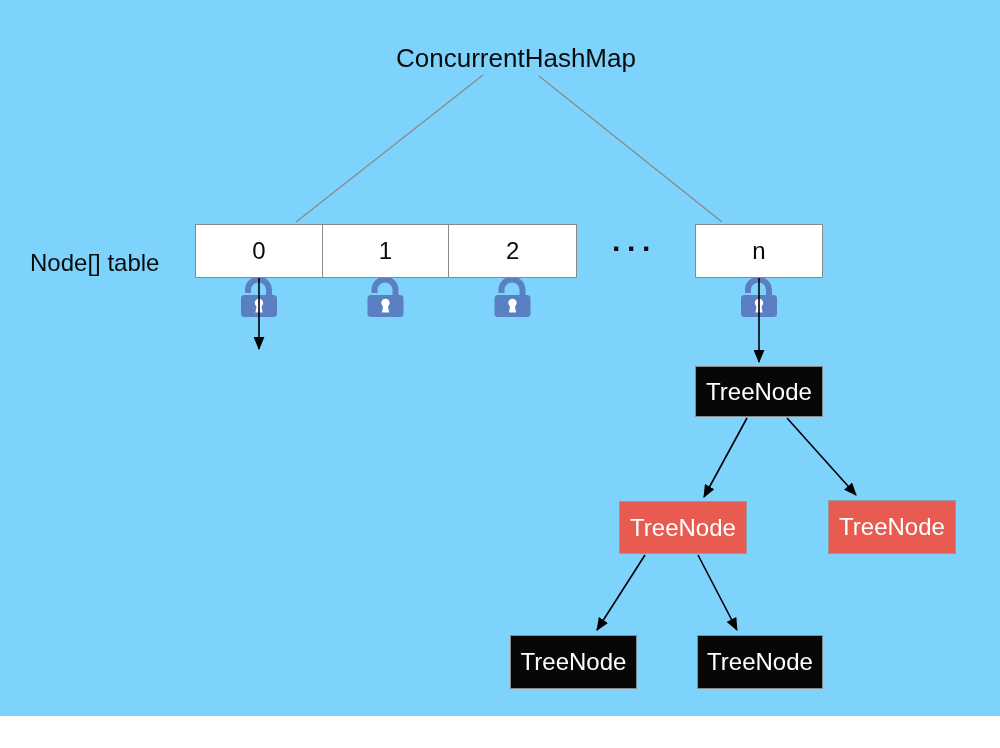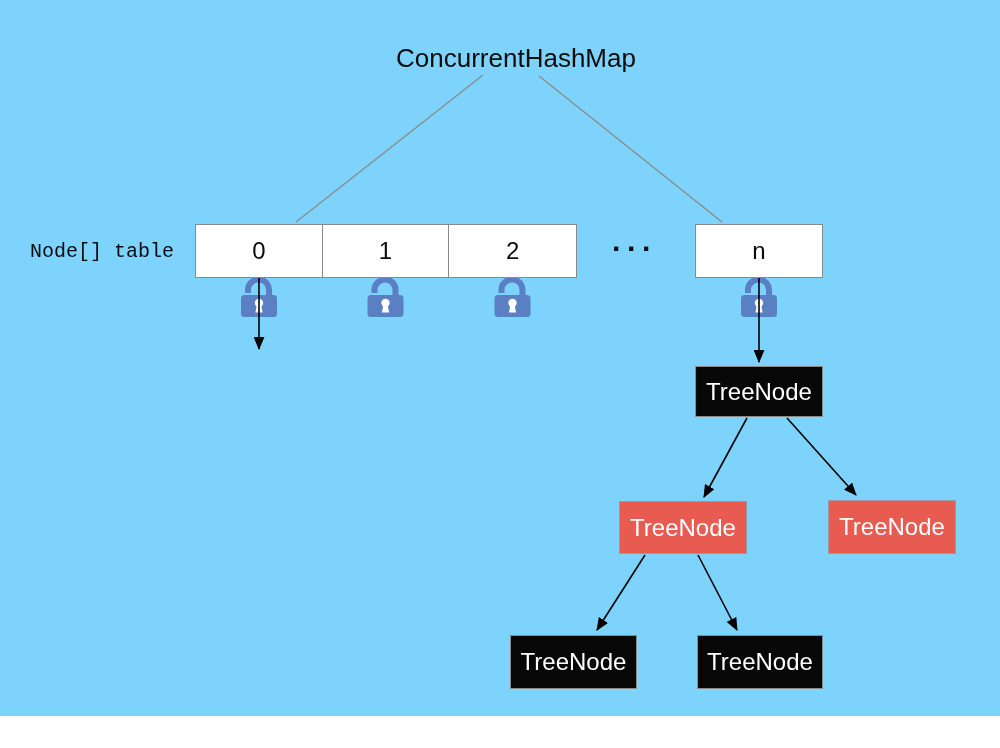--- a/index.html
+++ b/index.html
@@ -21,25 +21,24 @@
     text-align: center;
     font-size: 26px;
     color: #0b0b0b;
     letter-spacing: 0px;
   }
   .svg-layer {
     left: 0; top: 0; width: 1000px; height: 748px;
     pointer-events: none;
   }
   .table-label {
-    left: 30px; top: 224px; height: 54px; width: 150px;
+    left: 30px; top: 236px; height: 54px; width: 150px;
     display: flex; align-items: center;
-    font-size: 20px; color: #0b0b0b;
+    font-size: 24px; color: #0b0b0b;
     white-space: nowrap;
-    font-family: Liberation Mono, monospace;
   }
   .array-grid {
     left: 195px; top: 224px; width: 382px; height: 54px;
     display: grid;
     grid-template-columns: 1fr 1fr 1fr;
     border: 1px solid #8a8a8a;
     box-sizing: border-box;
     background: #ffffff;
   }
   .array-cell {

